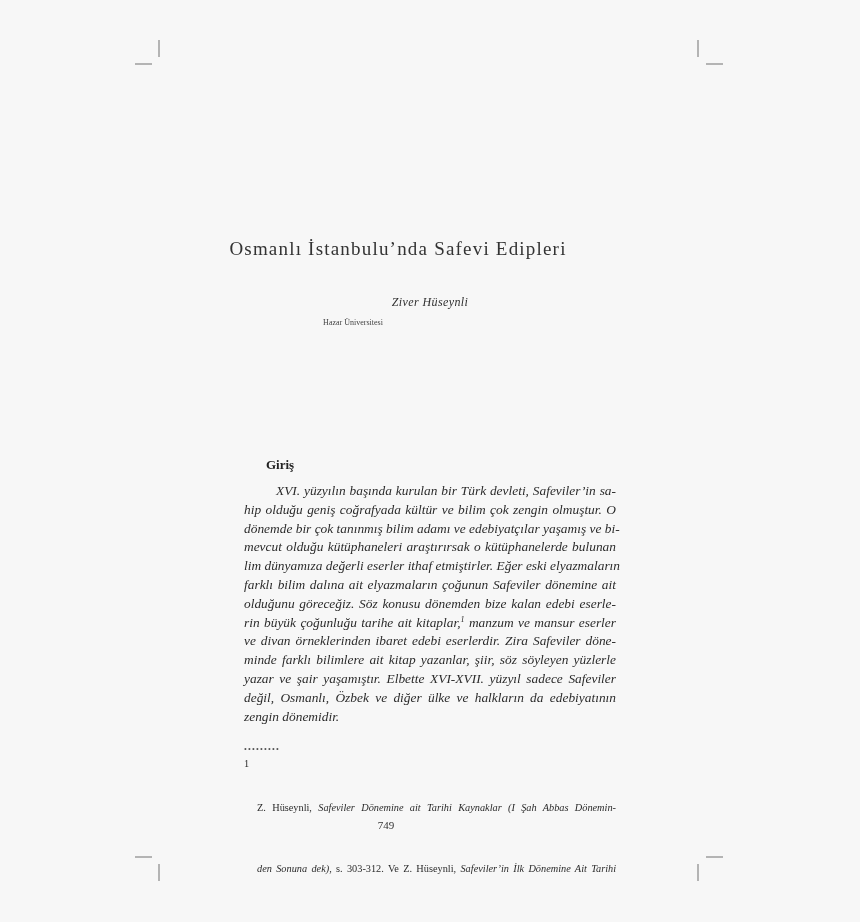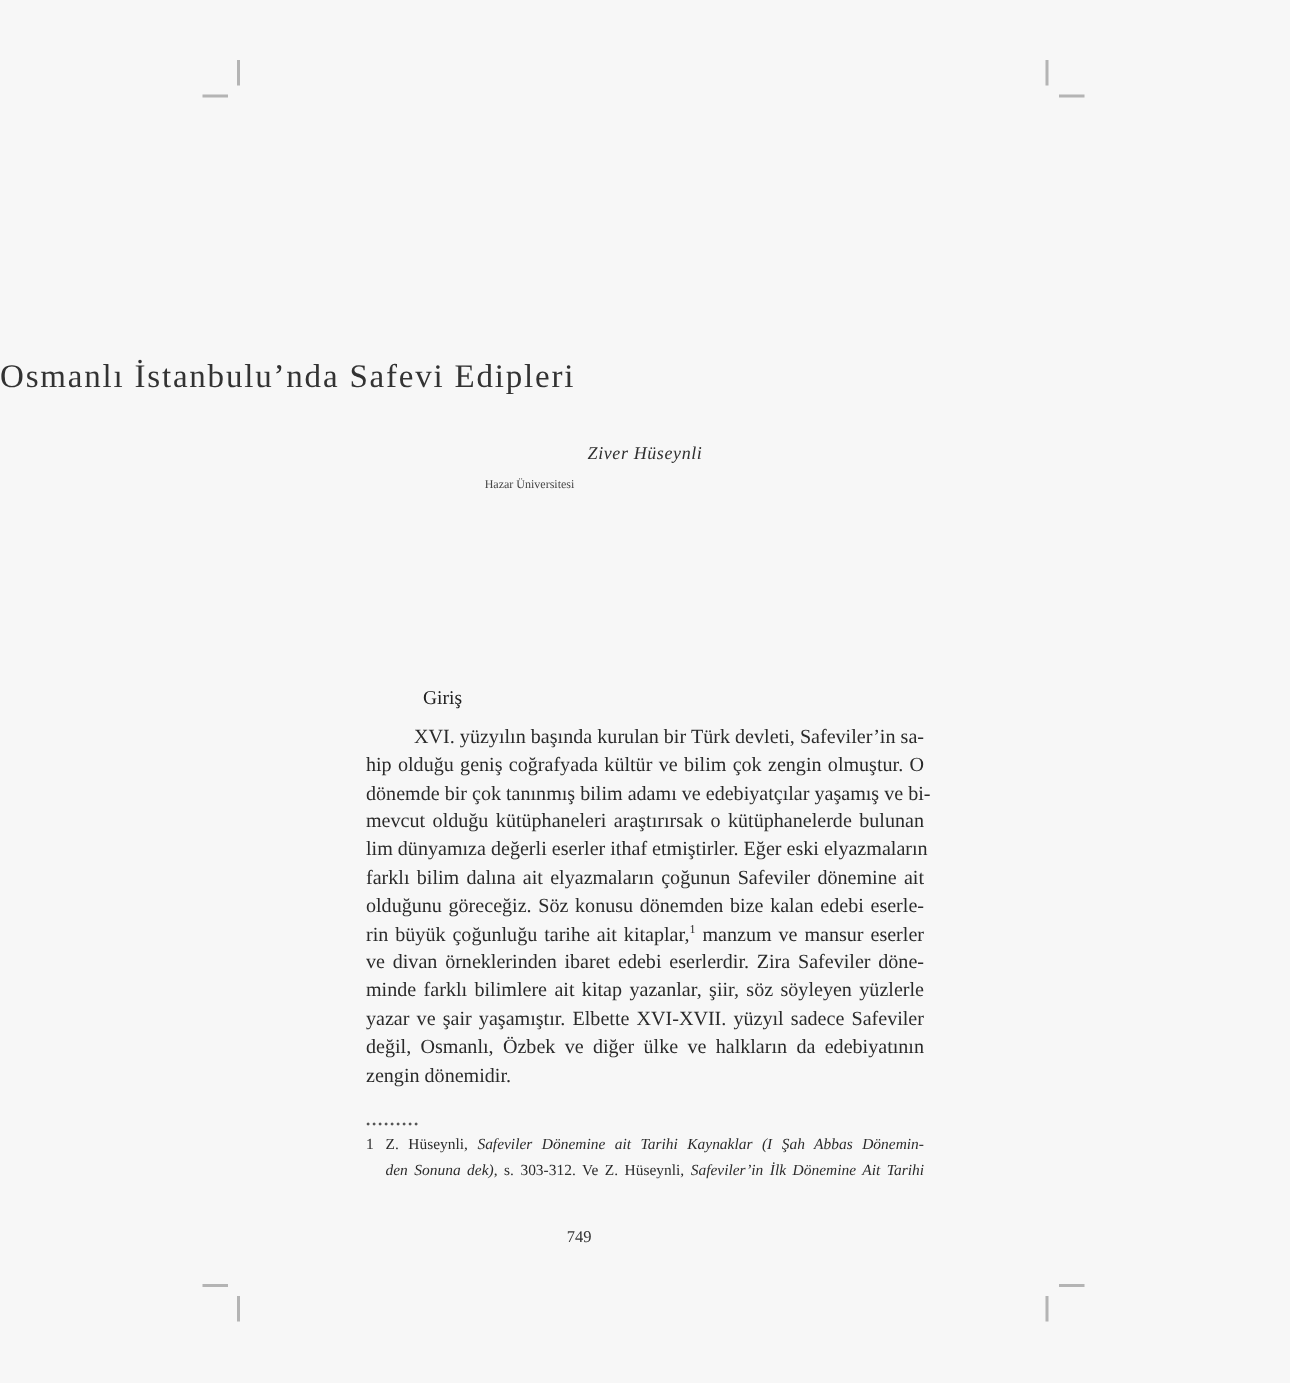--- a/index.html
+++ b/index.html
@@ -16,22 +16,22 @@
       color: #2b2b2b;
     }
     .crop { position: absolute; background: #b4b4b4; }
     .crop.v { width: 2px; height: 17px; }
     .crop.h { width: 17px; height: 2px; }
 
     .title {
       position: absolute;
       left: 0; width: 796px;
       top: 238px;
-      text-align: left;
-      font-size: 22px;
+      text-align: center;
+      font-size: 19px;
       letter-spacing: 1.2px;
       color: #333;
     }
     .author {
       position: absolute;
       left: 0; width: 860px;
       top: 295px;
       text-align: center;
       font-size: 12px;
       font-style: italic;
@@ -41,34 +41,35 @@
     .affil {
       position: absolute;
       left: 0; width: 706px;
       top: 318px;
       text-align: center;
       font-size: 8px;
       color: #444;
     }
     .heading {
       position: absolute;
-      left: 282px;
+      left: 266px;
       top: 457px;
       font-size: 13px;
-      font-weight: normal;
+      font-weight: bold;
       color: #222;
     }
     .body-text {
       position: absolute;
       left: 244px;
       top: 482px;
       width: 372px;
       font-size: 13.4px;
       line-height: 18.8px;
       color: #2b2b2b;
+      font-style: italic;
     }
     .body-text .line {
       display: block;
       white-space: nowrap;
       text-align: justify;
       text-align-last: justify;
       height: 18.8px;
     }
     .body-text .line.last { text-align-last: left; }
     .body-text .line.indent { padding-left: 32px; }
@@ -97,20 +98,21 @@
       left: 0;
       top: 0;
     }
     .footnote .fn-line {
       display: block;
       margin-left: 13px;
       white-space: nowrap;
       text-align: justify;
       text-align-last: justify;
       height: 17px;
+      margin-top: 44px;
     }
     .footnote .fn-line.last { text-align-last: left; }
     .footnote i { font-style: italic; }
 
     .page-number {
       position: absolute;
       left: 0; width: 772px;
       top: 819px;
       text-align: center;
       font-size: 11px;

